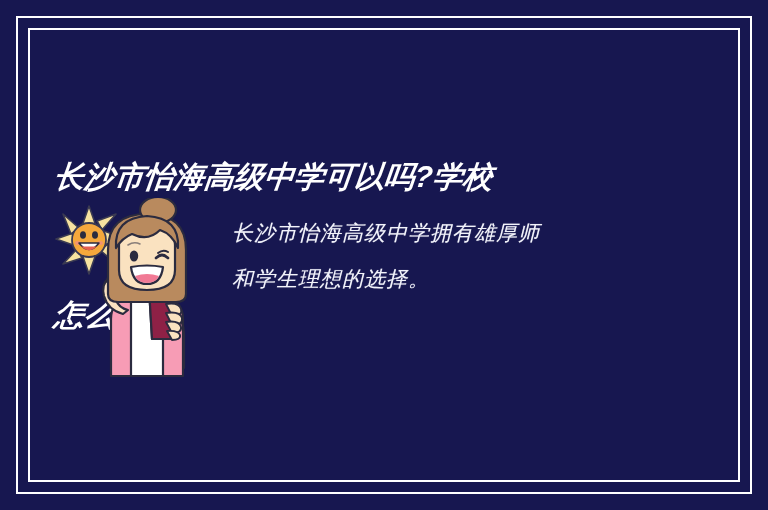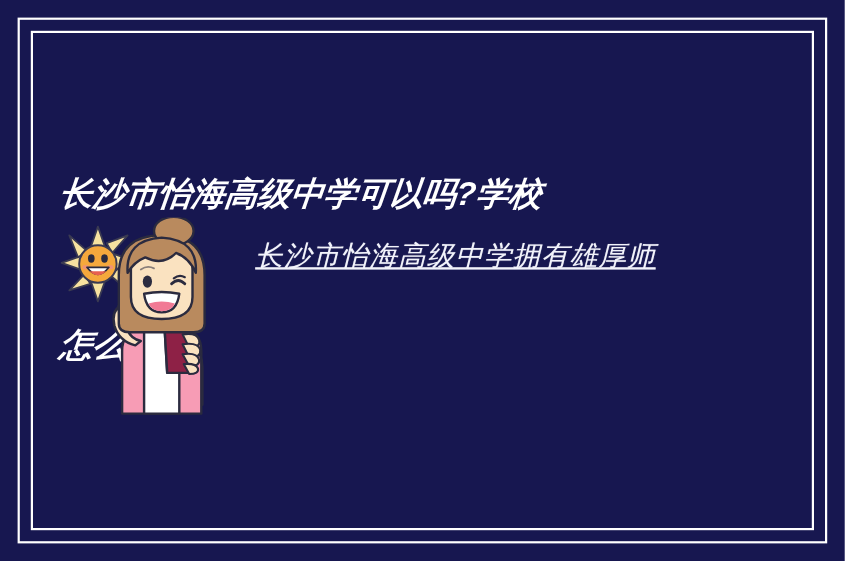--- a/index.html
+++ b/index.html
@@ -65,26 +65,25 @@
   }
 
   
   .bodycopy {
     position: absolute;
     left: 232px;
     top: 210px;
     width: 450px;
     color: #f2f3fb;
     font-family: "DejaVu Serif", "Liberation Serif", serif;
-    font-size: 25px;
+    font-size: 21px;
     font-style: italic;
     line-height: 46px;
     letter-spacing: 1px;
     text-shadow: 0 0 1px rgba(255,255,255,0.45);
-    text-decoration: underline;
   }
   .bodycopy-line {
     display: block;
     white-space: pre;
   }
 
   
   .illustration {
     position: absolute;
     left: 48px;
@@ -185,15 +184,16 @@
 
         <path d="M83,69 Q99,66 115,69 Q113,86 99,86 Q85,86 83,69 Z" fill="#ffffff" stroke="#2b2b3f" stroke-width="2.2" stroke-linejoin="round"></path>
         <path d="M87,78 Q99,74 111,78 Q108,85 99,85 Q90,85 87,78 Z" fill="#f17a95"></path>
 
       </g>
     </svg>
   </div>
 
   <div class="bodycopy">
     <span class="bodycopy-line">长沙市怡海高级中学拥有雄厚师</span>
+    <span class="bodycopy-line">和学生理想的选择。</span>
   </div>
 
 </div>
 
 </body></html>

